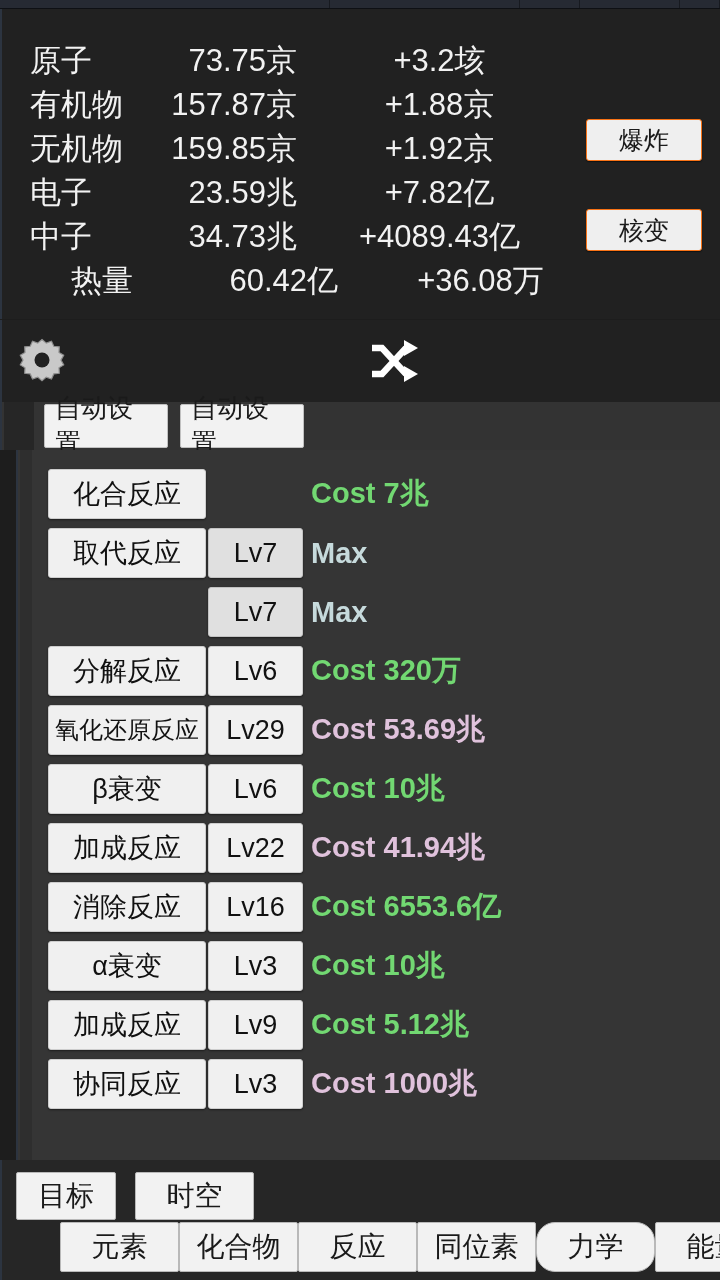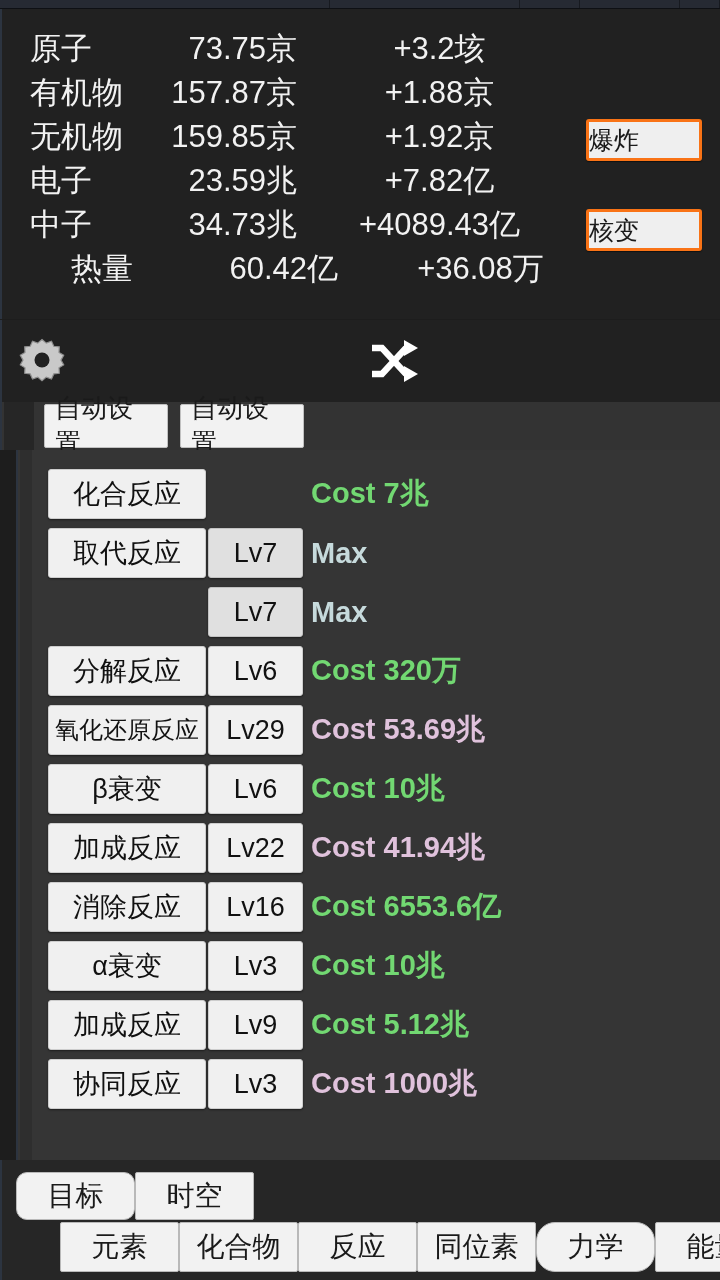--- a/index.html
+++ b/index.html
@@ -46,20 +46,21 @@
     background: #212121;
     border-left: 2px solid #2c3440;
     box-sizing: border-box;
   }
   .stat-row {
     position: absolute;
     left: 0; width: 580px;
     height: 44px;
     display: flex;
     align-items: center;
+    margin-top: 12px;
   }
   .stat-name {
     width: 140px;
     padding-left: 28px;
     box-sizing: border-box;
     color: #f2f2f2;
     font-size: 31px;
     letter-spacing: 0px;
     white-space: nowrap;
   }
@@ -77,26 +78,26 @@
     font-size: 31px;
     white-space: nowrap;
   }
 
   .side-btn {
     position: absolute;
     width: 116px;
     height: 42px;
     background: #efefef;
     color: #1a1a1a;
-    border: 3px solid #f97316;
+    border: 1px solid #f97316;
     border-radius: 3px;
     font-size: 25px;
     display: flex;
     align-items: center;
-    justify-content: flex-start;
+    justify-content: center;
     box-sizing: border-box;
     font-family: "Liberation Sans", "DejaVu Sans", sans-serif;
     box-shadow: 0 1px 1px rgba(0,0,0,0.5);
   }
 
   
   .icon-row {
     position: absolute;
     top: 320px; left: 0;
     width: 720px;
@@ -380,21 +381,21 @@
         <div class="rxn-row" style="top: 604px;">
           <div class="rxn-name">协同反应</div>
           <div class="rxn-lv">Lv3</div>
           <div class="rxn-cost" style="color: rgb(224, 194, 220);">Cost 1000兆</div>
         </div>
       </div>
   </div>
 
   <div class="bottom-zone">
     <div id="navRow1">
-        <div class="nav-btn nav-row1" style="left: 14px; width: 119px; border-radius: 11px;">目标</div>
+        <div class="nav-btn nav-row1" style="left: 14px; width: 100px;">目标</div>
         <div class="nav-btn nav-row1" style="left: 133px; width: 119px;">时空</div>
       </div>
     <div id="navRow2">
         <div class="nav-btn nav-row2" style="left: 14px; width: 119px;">元素</div>
         <div class="nav-btn nav-row2" style="left: 133px; width: 119px;">化合物</div>
         <div class="nav-btn nav-row2" style="left: 252px; width: 119px;">反应</div>
         <div class="nav-btn nav-row2" style="left: 371px; width: 119px;">同位素</div>
         <div class="nav-btn nav-row2" style="left: 490px; width: 119px; border-radius: 19px;">力学</div>
         <div class="nav-btn nav-row2" style="left: 609px; width: 119px;">能量</div>
       </div>

